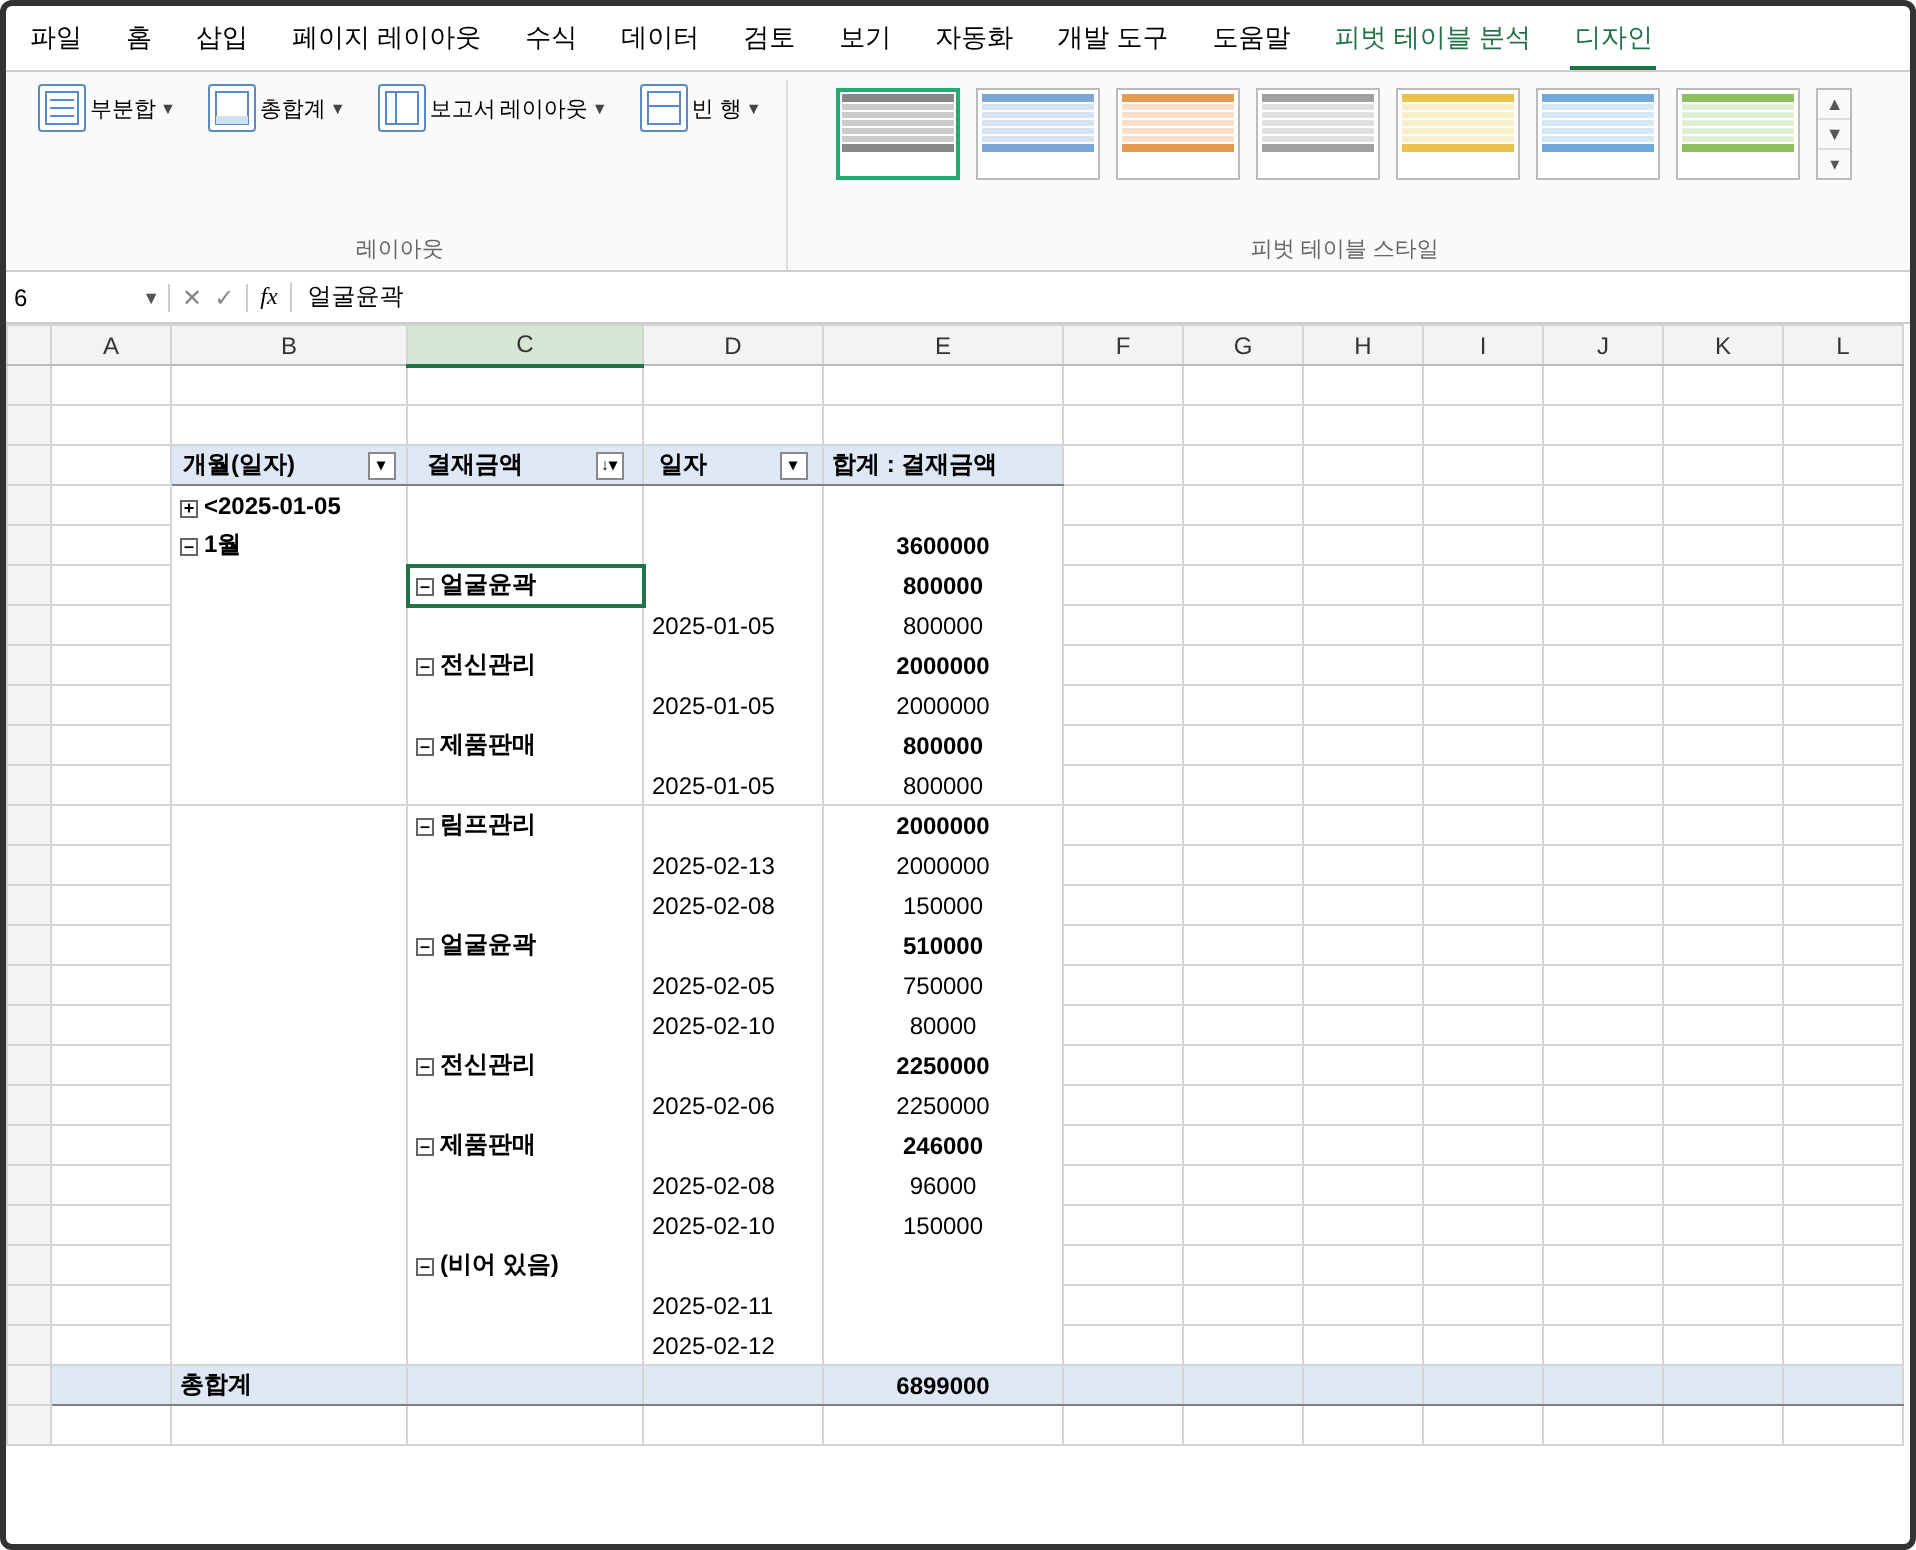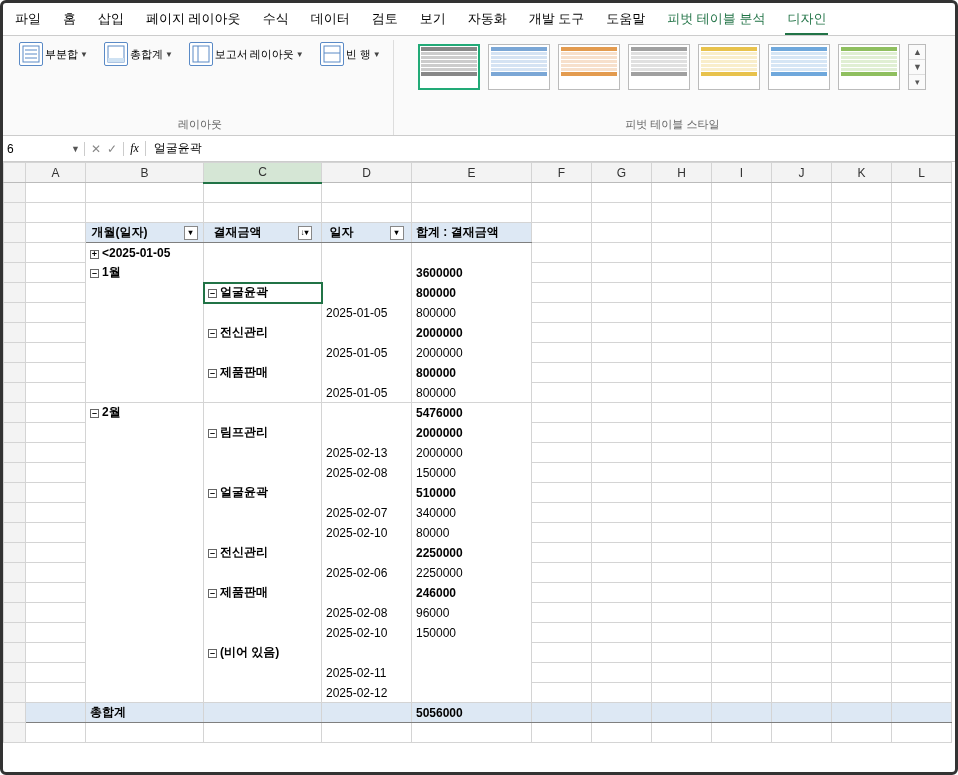--- a/index.html
+++ b/index.html
@@ -116,21 +116,21 @@
   }
   .grid td { background:#fff; }
   .colA{width:60px;} .colB{width:118px;} .colC{width:118px;} .colD{width:90px;}
   .colE{width:120px;} .colStd{width:60px;}
   
   .pvt-hdr { background:#dde8f4 !important; font-weight:bold; border-top:1px solid #7f7f7f !important; border-bottom:1px solid #7f7f7f !important;}
   .pvt-hdr-cell { display:flex; align-items:center; justify-content:center;gap:36px; }
   .filter-btn { width:14px; height:14px; border:1px solid #888; background:#fff; display:inline-flex; align-items:center; justify-content:center; font-size:8px; cursor:pointer;}
   .pvt-row-top td { border-top:1px solid #7f7f7f !important; }
   .bold { font-weight: bold; }
-  .right { text-align: left; }
+  .right { text-align: center; }
   .toggle { display:inline-block; width:9px; height:9px; border:1px solid #666; line-height:7px; text-align:center; font-size:9px; margin-right:3px; cursor:pointer; background:#fff;}
   .sel-cell { outline: 2px solid #217346; outline-offset:-1px; }
   .total-row td { background:#dde8f4 !important; font-weight:bold; border-top:1px solid #7f7f7f !important; border-bottom:1px solid #7f7f7f !important;}
   .nobtm td.pvt-area { border-bottom-color: transparent !important; }
   .notop td.pvt-area { border-top-color: transparent !important; }
 </style>
 </head>
 <body>
 
 <div class="ribbon-tabs">
@@ -500,35 +500,20 @@
       <td class="right pvt-area">800000</td>
       <td></td>
           <td></td>
           <td></td>
           <td></td>
           <td></td>
           <td></td>
           <td></td>
     </tr>
 
-    <tr class="pvt-row-top nobtm">
-          <th class="rowhdr"></th>
-          <td></td>
-      <td class="bold pvt-area"><span class="toggle">–</span><span>2월</span></td>
-      <td class="pvt-area"></td>
-          <td class="pvt-area"></td>
-          <td class="right bold pvt-area">5476000</td>
-      <td></td>
-          <td></td>
-          <td></td>
-          <td></td>
-          <td></td>
-          <td></td>
-          <td></td>
-    </tr>
     <tr class="notop nobtm">
           <th class="rowhdr"></th>
           <td></td>
           <td class="pvt-area"></td>
       <td class="bold pvt-area"><span class="toggle">–</span><span>림프관리</span></td>
       <td class="pvt-area"></td>
           <td class="right bold pvt-area">2000000</td>
       <td></td>
           <td></td>
           <td></td>
@@ -580,22 +565,22 @@
           <td></td>
           <td></td>
           <td></td>
           <td></td>
     </tr>
     <tr class="notop nobtm">
           <th class="rowhdr"></th>
           <td></td>
           <td class="pvt-area"></td>
           <td class="pvt-area"></td>
-      <td class="pvt-area">2025-02-07</td>
-      <td class="right pvt-area">340000</td>
+      <td class="pvt-area">2025-02-05</td>
+      <td class="right pvt-area">750000</td>
       <td></td>
           <td></td>
           <td></td>
           <td></td>
           <td></td>
           <td></td>
           <td></td>
     </tr>
     <tr class="notop nobtm">
           <th class="rowhdr"></th>
@@ -732,21 +717,21 @@
           <td></td>
           <td></td>
     </tr>
 
     <tr class="total-row">
       <th class="rowhdr"></th>
           <td></td>
       <td>총합계</td>
       <td></td>
           <td></td>
-      <td class="right">5056000</td>
+      <td class="right">6899000</td>
       <td></td>
           <td></td>
           <td></td>
           <td></td>
           <td></td>
           <td></td>
           <td></td>
     </tr>
 
     <tr>

